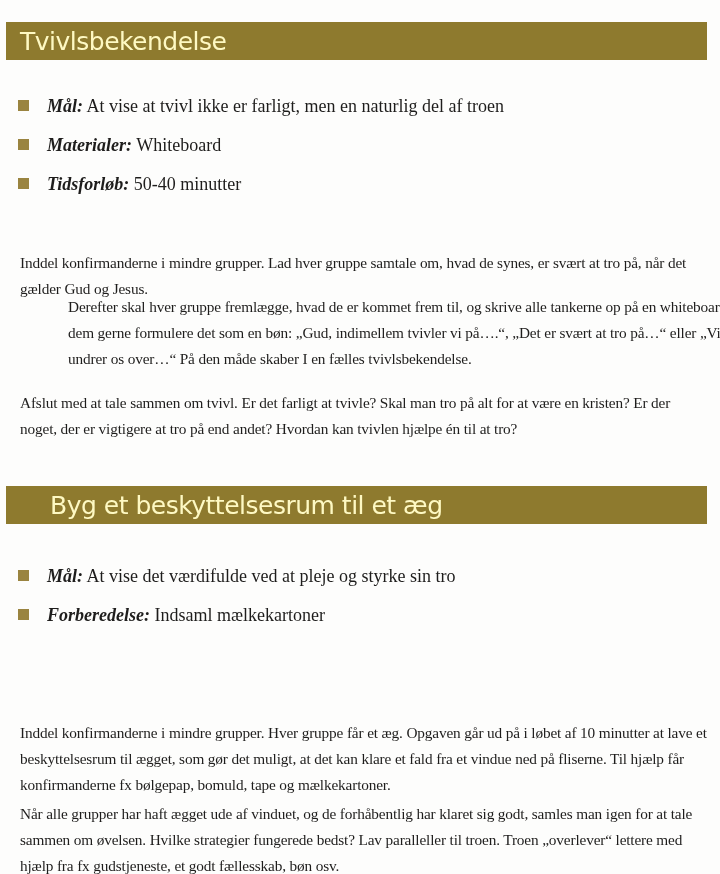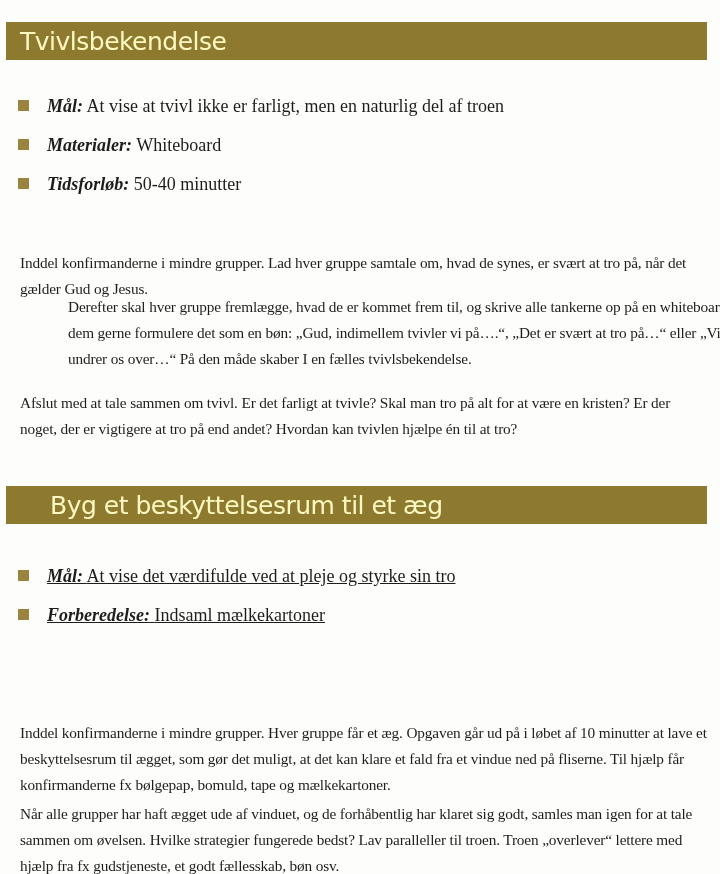--- a/index.html
+++ b/index.html
@@ -57,19 +57,19 @@
 </ul>
 
 <p class="para" style="top:250px;">Inddel konfirmanderne i mindre grupper. Lad hver gruppe samtale om, hvad de synes, er svært at tro på, når det gælder Gud og Jesus.</p>
 <p class="para" style="top:294px;margin-left:48px;">Derefter skal hver gruppe fremlægge, hvad de er kommet frem til, og skrive alle tankerne op på en whiteboard. Lad dem gerne formulere det som en bøn: „Gud, indimellem tvivler vi på….“, „Det er svært at tro på…“ eller „Vi undrer os over…“ På den måde skaber I en fælles tvivlsbekendelse.</p>
 <p class="para" style="top:390px;">Afslut med at tale sammen om tvivl. Er det farligt at tvivle? Skal man tro på alt for at være en kristen? Er der noget, der er vigtigere at tro på end andet? Hvordan kan tvivlen hjælpe én til at tro?</p>
 
 <div class="bar bar2">
   <span>Byg et beskyttelsesrum til et æg</span>
 </div>
 
-<ul class="bullets" style="top:566px;text-decoration:underline;">
+<ul class="bullets" style="top:566px;">
   <li><span class="sq"></span><b>Mål:</b> <span>At vise det værdifulde ved at pleje og styrke sin tro</span></li>
   <li><span class="sq"></span><b>Forberedelse:</b> <span>Indsaml mælkekartoner</span></li>
 </ul>
 
 <p class="para" style="top:720px;">Inddel konfirmanderne i mindre grupper. Hver gruppe får et æg. Opgaven går ud på i løbet af 10 minutter at lave et beskyttelsesrum til ægget, som gør det muligt, at det kan klare et fald fra et vindue ned på fliserne. Til hjælp får konfirmanderne fx bølgepap, bomuld, tape og mælkekartoner.</p>
 <p class="para" style="top:801px;">Når alle grupper har haft ægget ude af vinduet, og de forhåbentlig har klaret sig godt, samles man igen for at tale sammen om øvelsen. Hvilke strategier fungerede bedst? Lav paralleller til troen. Troen „overlever“ lettere med hjælp fra fx gudstjeneste, et godt fællesskab, bøn osv.</p>
 
 </body></html>

